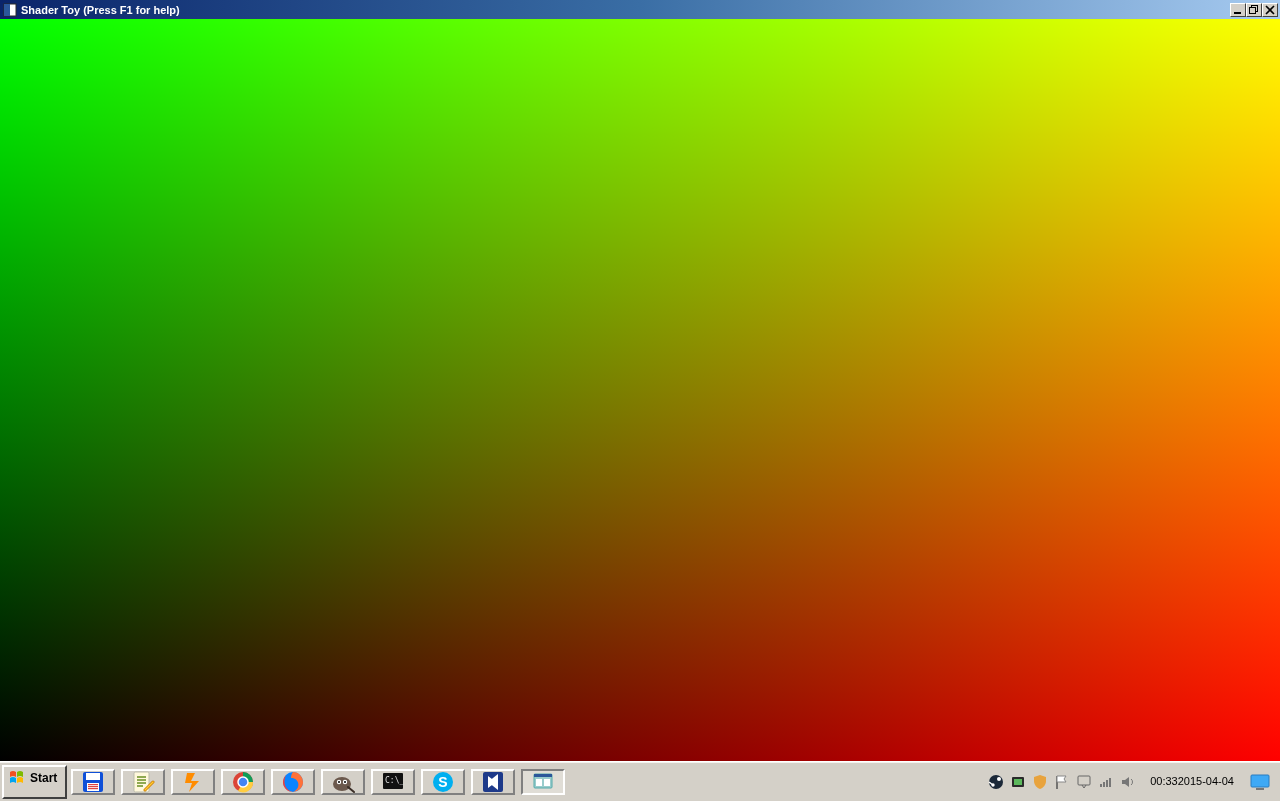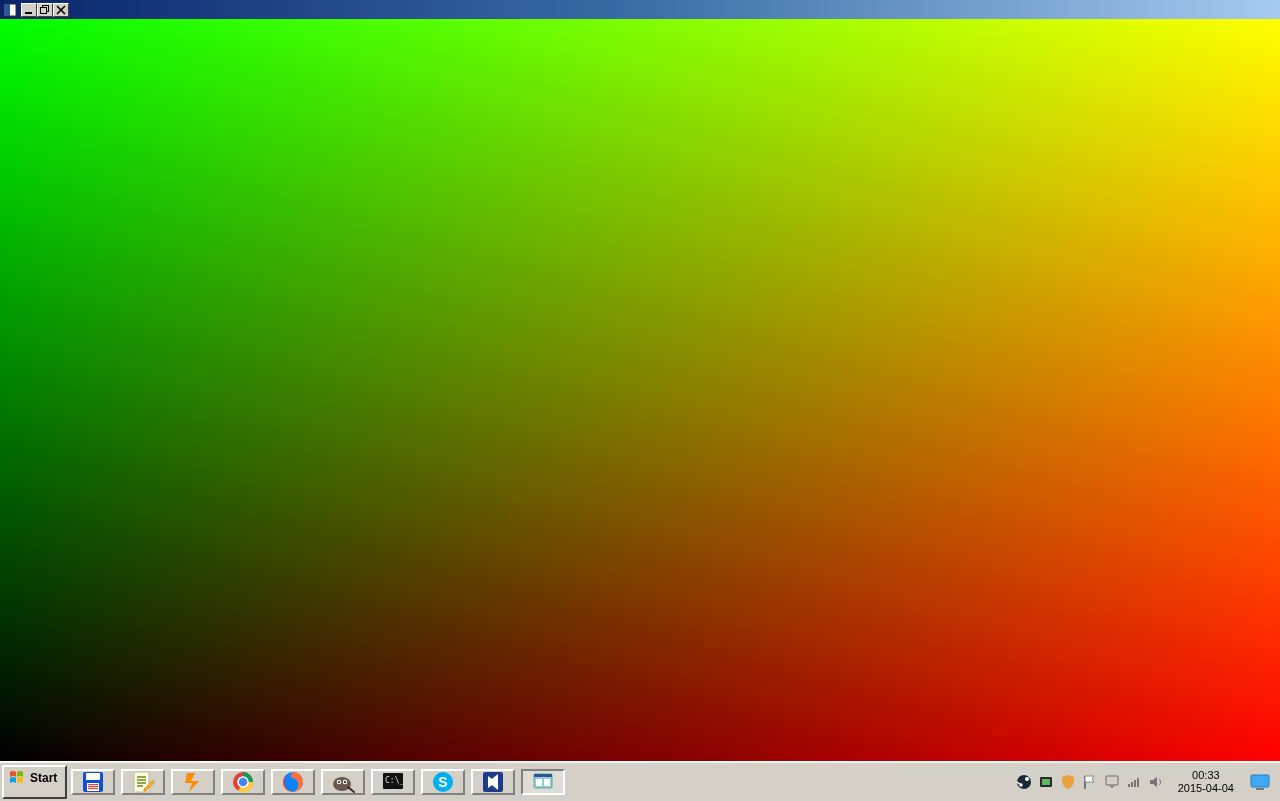--- a/index.html
+++ b/index.html
@@ -158,21 +158,21 @@
   .tray .tray-icon {
     width: 16px; height: 16px;
     display: inline-flex;
     align-items: center;
     justify-content: center;
     color: #555;
   }
 
   .clock {
     display: flex;
-    flex-direction: column;
+    flex-direction: row;
     align-items: center;
     justify-content: center;
     line-height: 1.1;
     padding: 0 6px;
     min-width: 66px;
     font-size: 11px;
     color: #000;
   }
 
   .show-desktop {
@@ -189,20 +189,21 @@
 <body>
 
 <div class="window">
   <div class="titlebar">
     <span class="sysmenu-icon">
       <svg width="14" height="14" viewBox="0 0 14 14">
         <rect x="1" y="1" width="12" height="12" fill="#ffffff" stroke="#2b2b2b"></rect>
         <rect x="1" y="1" width="6" height="12" fill="#2b579a"></rect>
       </svg>
     </span>
+    <span class="title-text">Shader Toy (Press F1 for help)</span>
     <span class="caption-buttons">
       <span class="caption-btn">
         <svg width="10" height="10" viewBox="0 0 10 10">
           <rect x="1" y="7" width="7" height="2" fill="#000"></rect>
         </svg>
       </span>
       <span class="caption-btn">
         <svg width="10" height="10" viewBox="0 0 10 10">
           <rect x="2.5" y="0.5" width="6" height="6" fill="none" stroke="#000"></rect>
           <rect x="0.5" y="2.5" width="6" height="6" fill="#d4d0c8" stroke="#000"></rect>

